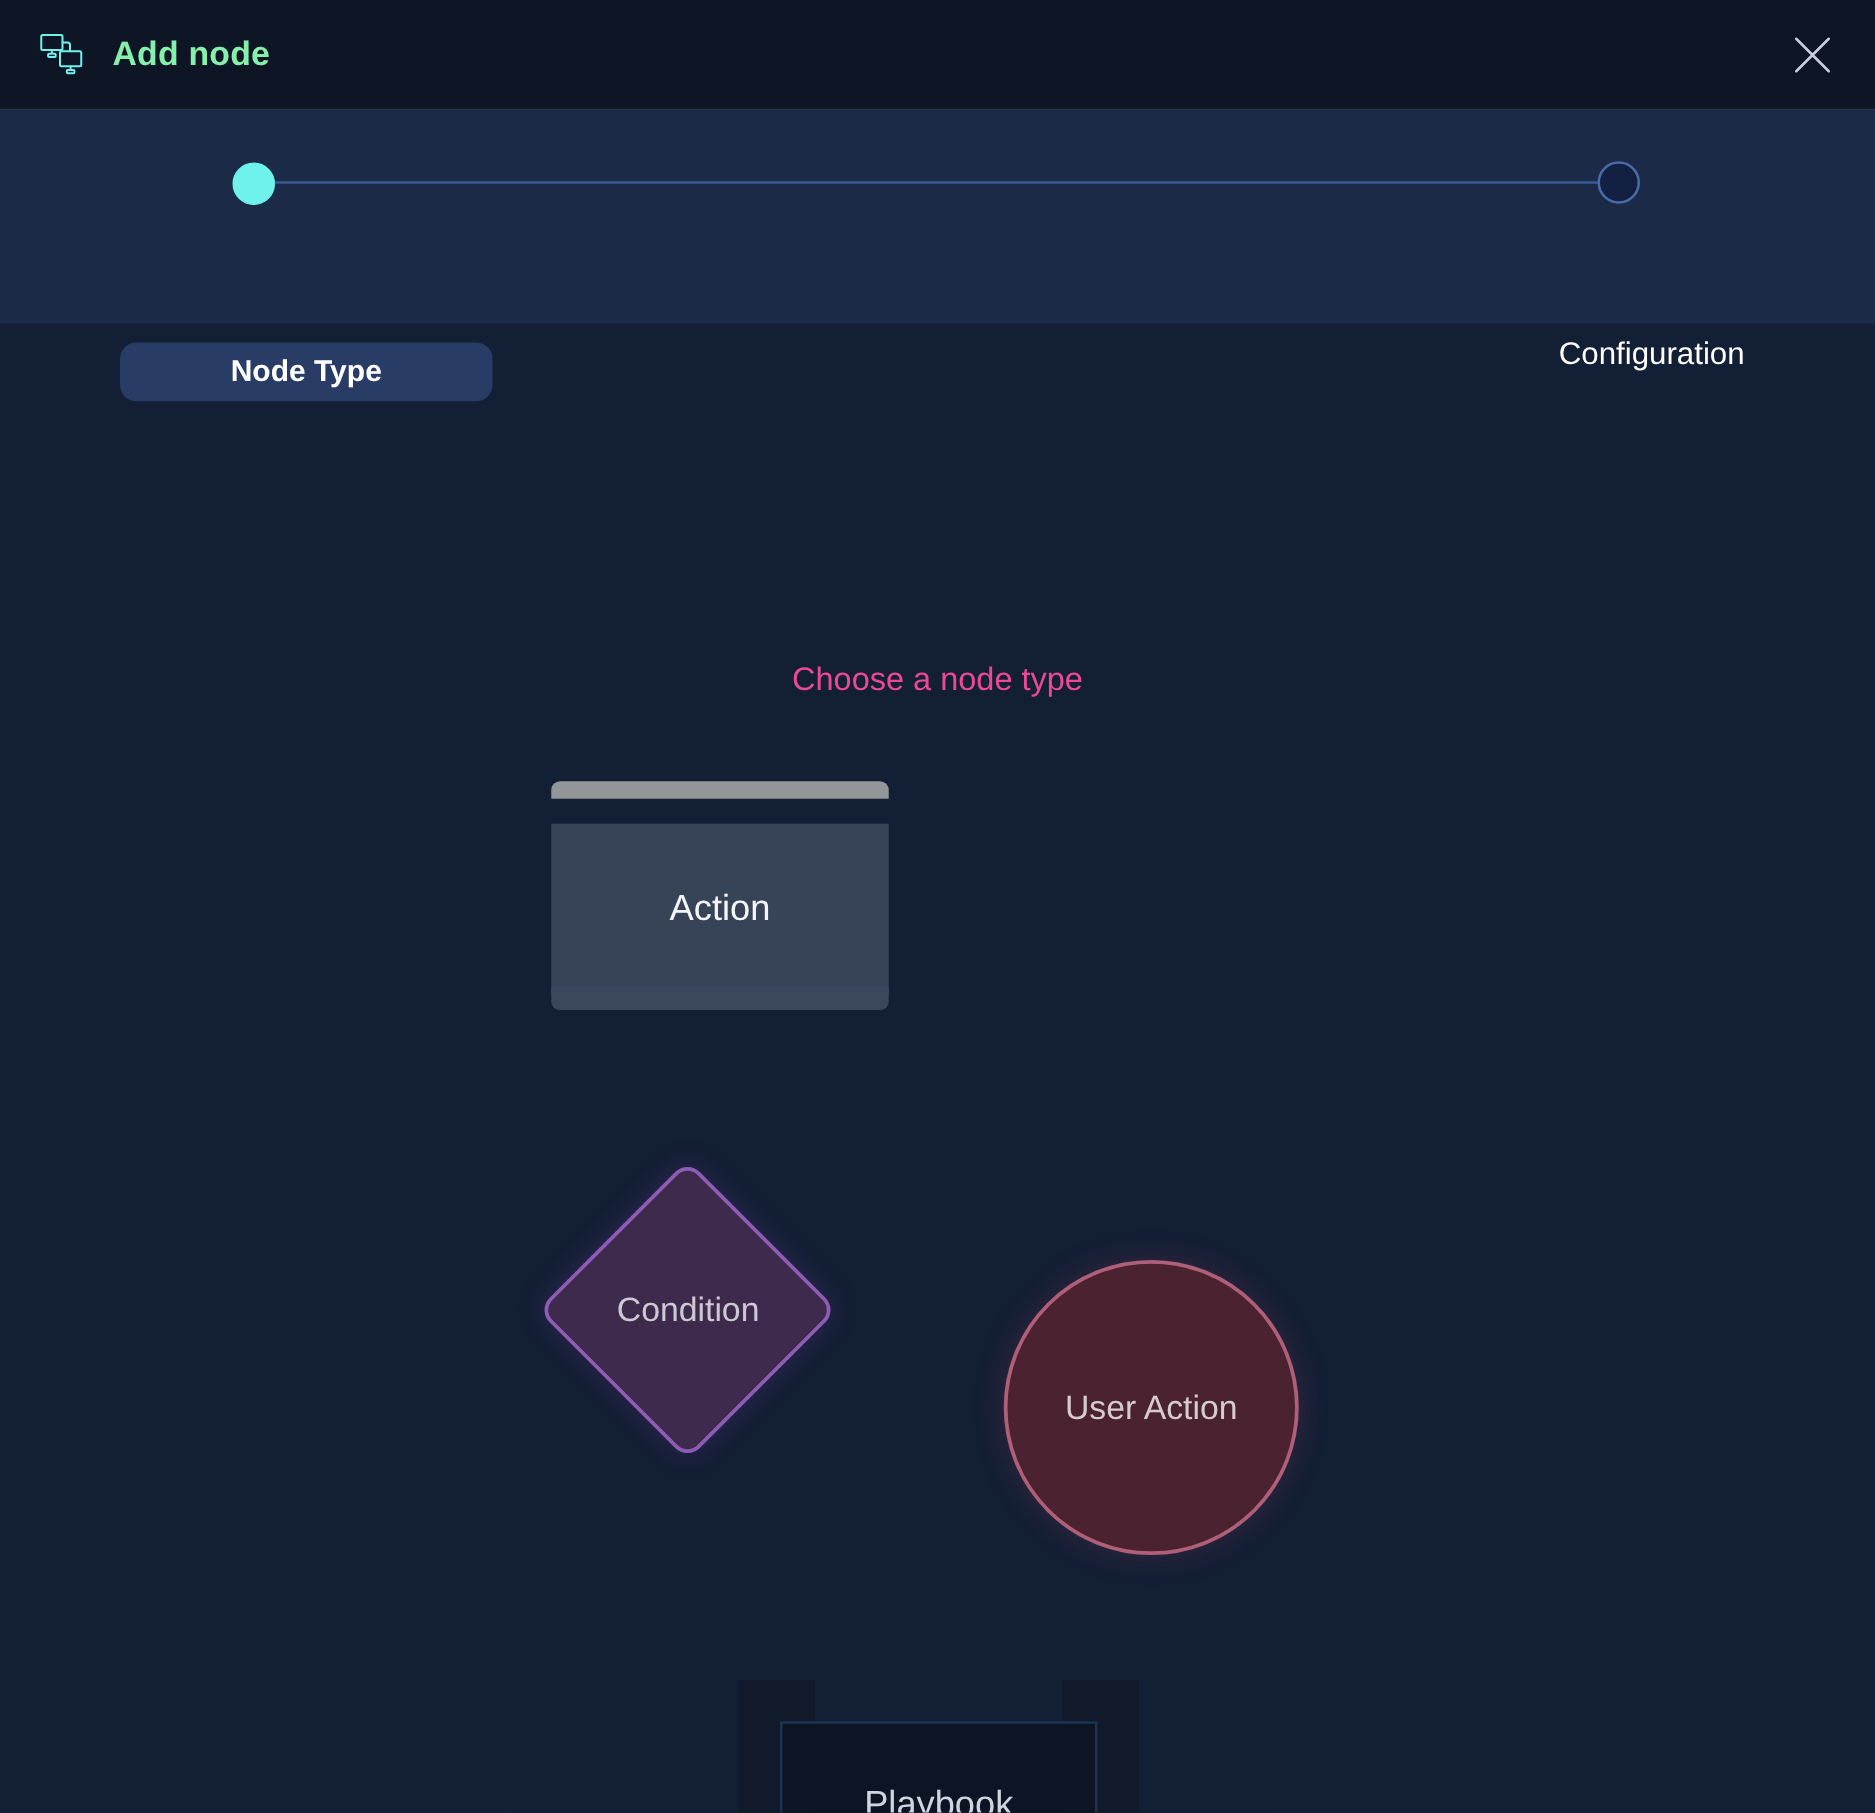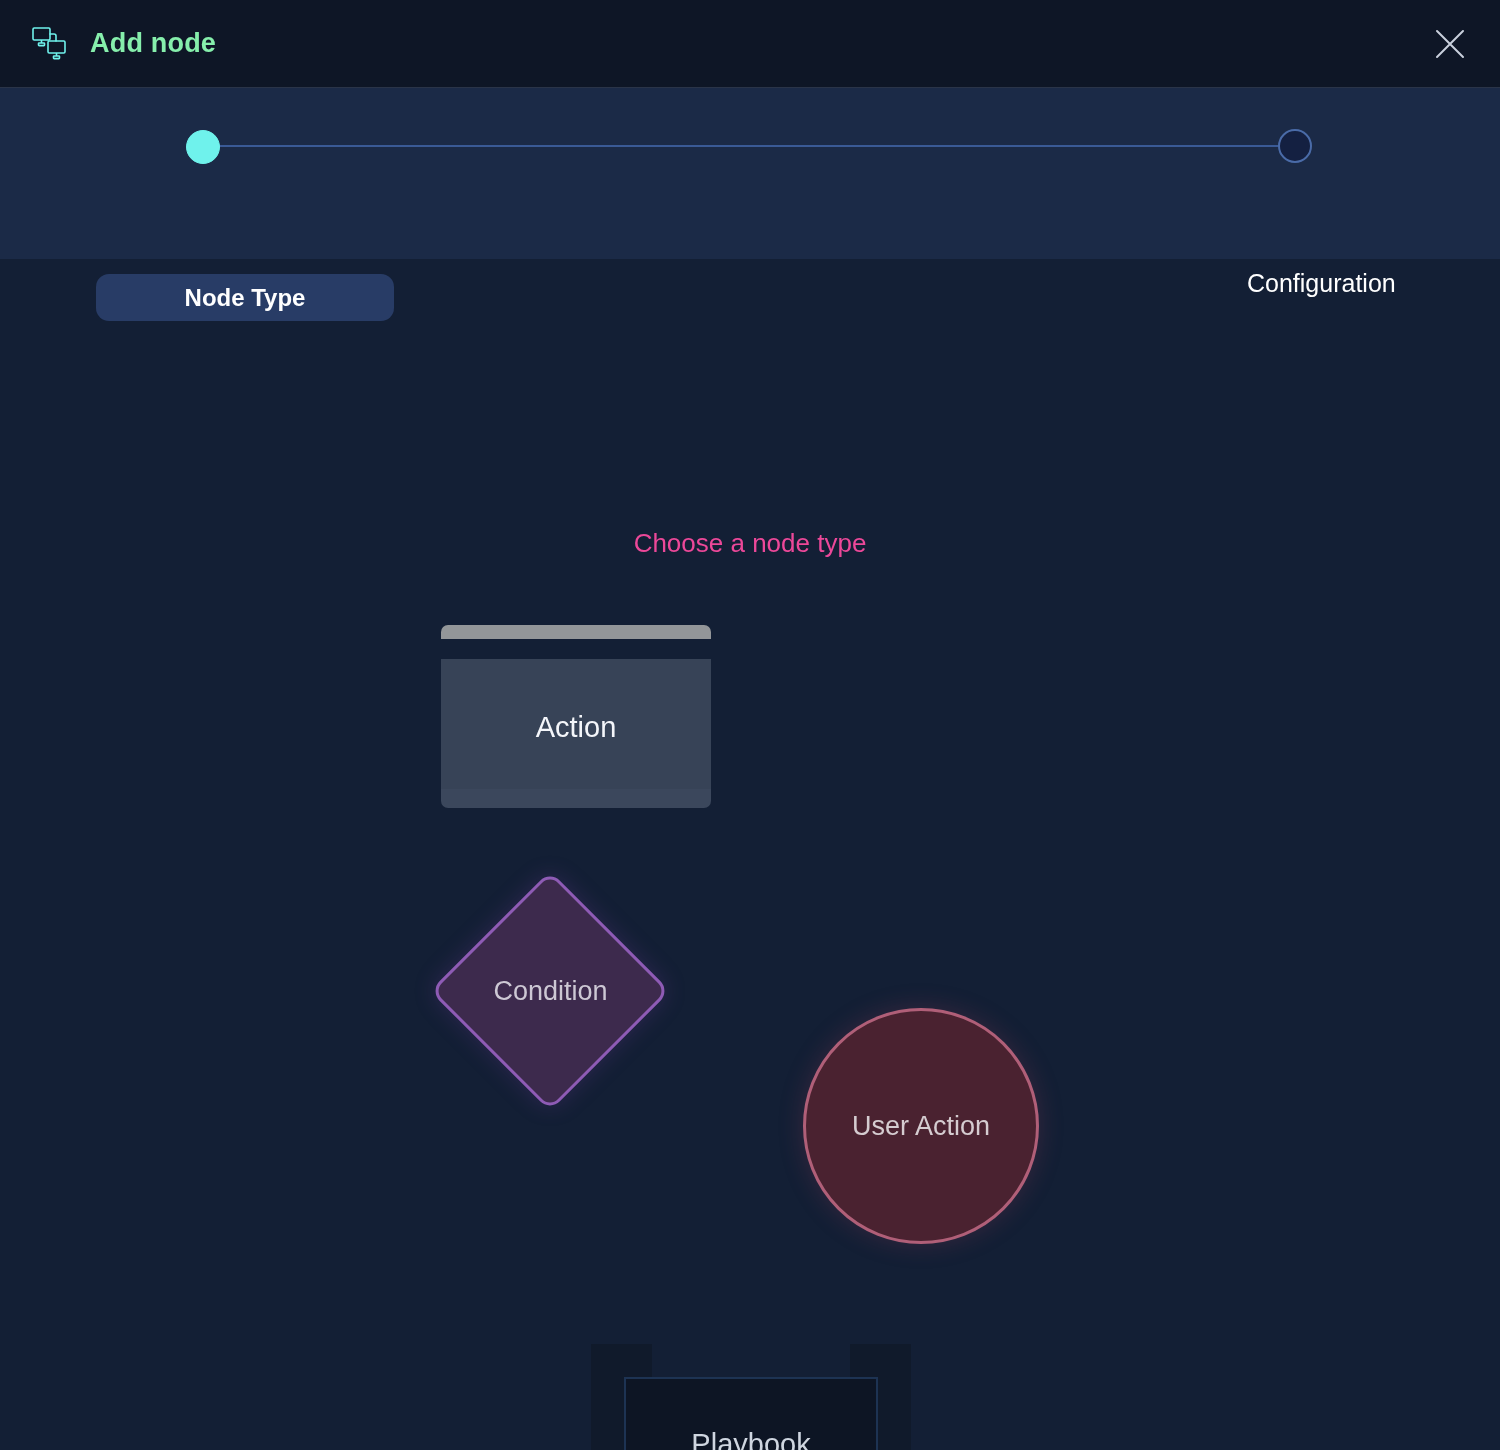--- a/index.html
+++ b/index.html
@@ -113,21 +113,21 @@
     width: 100%; height: 19px;
     background: #3b475c;
     border-radius: 0 0 7px 7px;
   }
   #node-action { left: 441px; top: 365px; }
   #node-task   { left: 791px; top: 365px; }
 
   
   .diamond-wrap {
     position: absolute;
-    left: 430px; top: 611px;
+    left: 430px; top: 668px;
     width: 241px; height: 241px;
   }
   .diamond-shape {
     position: absolute;
     left: 35px; top: 35px;
     width: 170px; height: 170px;
     background: #3d2a4d;
     border: 3px solid #8e5bb5;
     border-radius: 14px;
     transform: rotate(45deg);

